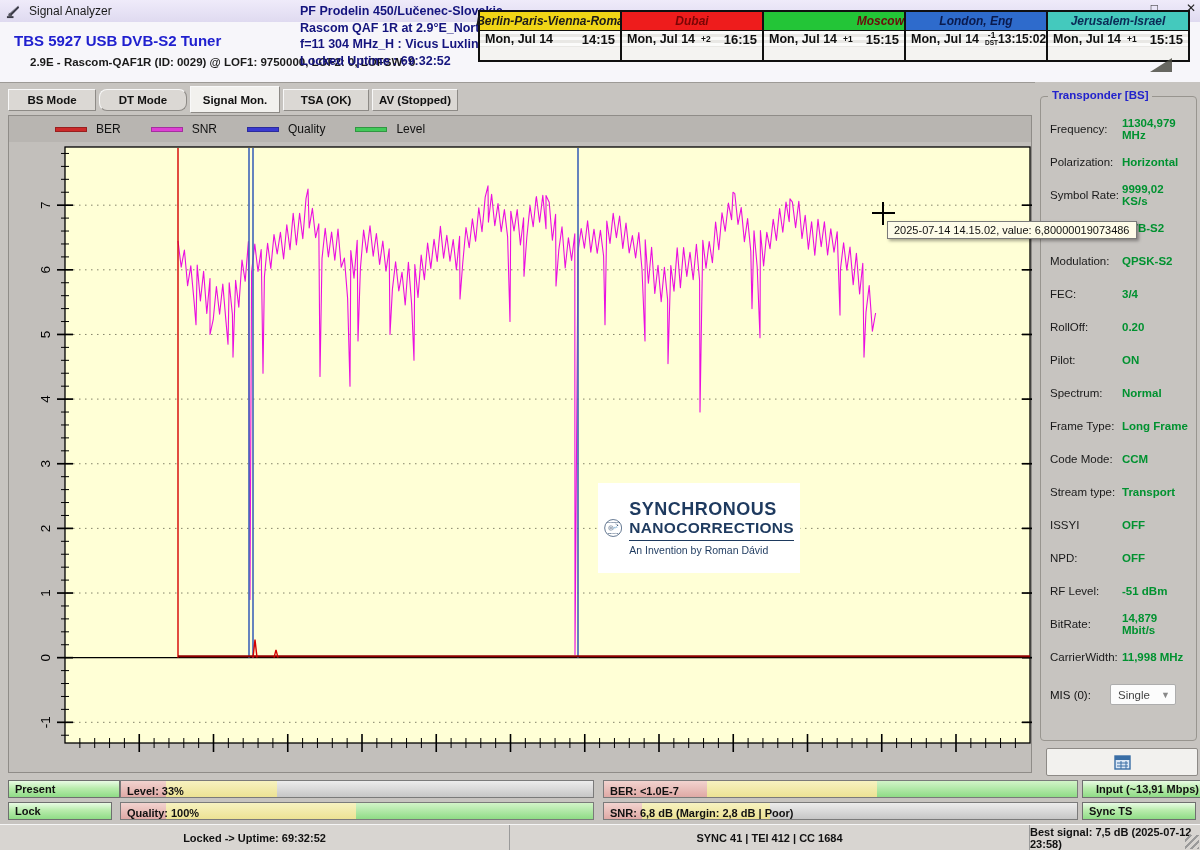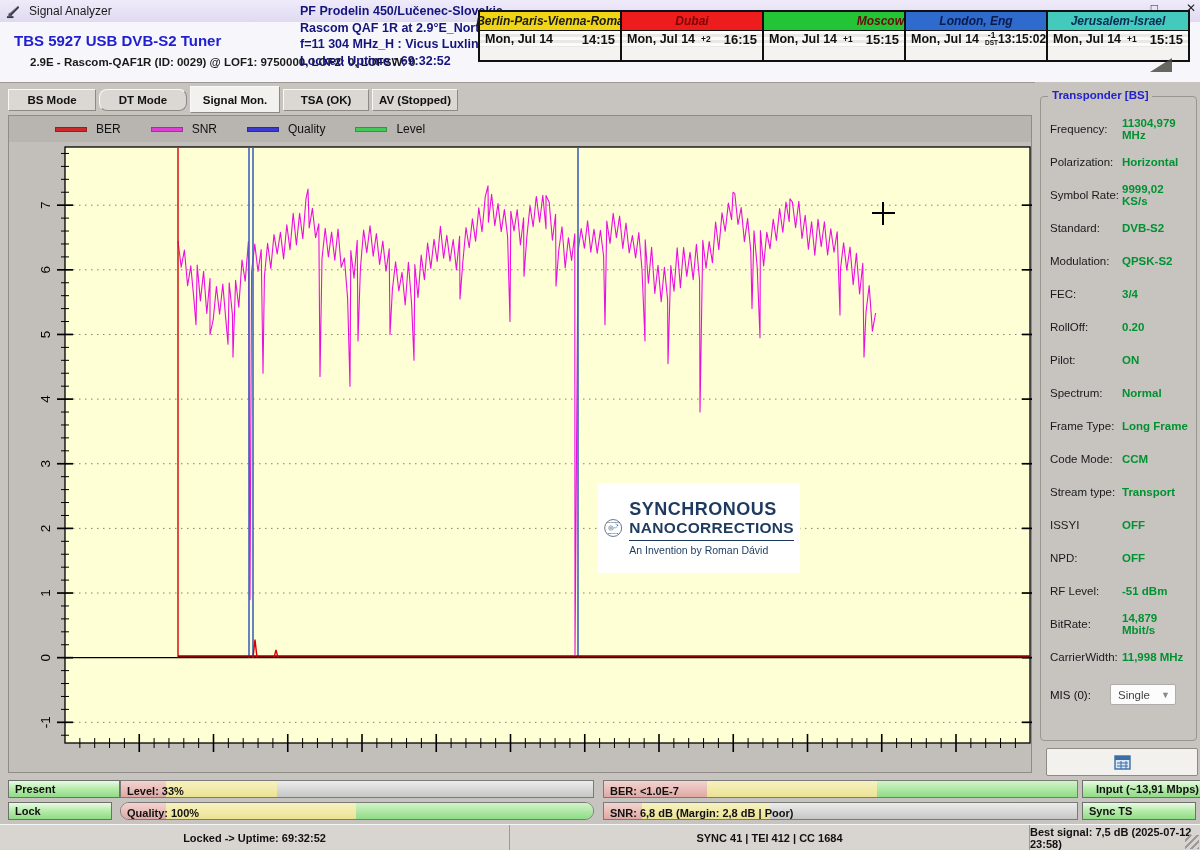--- a/index.html
+++ b/index.html
@@ -384,20 +384,21 @@
     <div class="logotext">
       <span class="brand1">SYNCHRONOUS</span>
       <span class="brand2">NANOCORRECTIONS</span>
       <div class="logorule"></div>
       <span class="tagline">An Invention by Roman Dávid</span>
     </div>
   </div>
 
   <div class="cross-h"></div>
   <div class="cross-v"></div>
+  <div class="tooltip">2025-07-14 14.15.02, value: 6,80000019073486</div>
 
   <div class="groupbox"></div>
   <div class="grouptitle">Transponder [BS]</div>
   <div class="tp-rows">
     <div class="tp-row">
         <span class="tp-label">Frequency:</span>
         <span class="tp-value">11304,979 MHz</span>
       </div>
     <div class="tp-row">
         <span class="tp-label">Polarization:</span>
@@ -480,21 +481,21 @@
   </div>
 
   <div class="sigrow" style="top:780px;">
     <div class="badge" style="left:8px;width:112px;">Present</div>
     <div class="sigbar" style="left:120px;width:474px;"><div class="seg seg-pink" style="left: 0%; width: 9.5%;"></div><div class="seg seg-yellow" style="left: 9.5%; width: 23.5%;"></div><span class="bar-label">Level: 33%</span></div>
     <div class="sigbar" style="left:603px;width:475px;"><div class="seg seg-pink" style="left: 0%; width: 21.7%;"></div><div class="seg seg-yellow" style="left: 21.7%; width: 36%;"></div><div class="seg seg-green" style="left: 57.7%; width: 42.3%;"></div><span class="bar-label">BER: &lt;1.0E-7</span></div>
     <div class="badge" style="left:1082px;width:126px;padding-left:13px;">Input (~13,91 Mbps)</div>
   </div>
   <div class="sigrow" style="top:802px;">
     <div class="badge" style="left:8px;width:104px;">Lock</div>
-    <div class="sigbar" style="left:120px;width:474px;border-radius:9px;"><div class="seg seg-pink" style="left: 0%; width: 9.5%;"></div><div class="seg seg-yellow" style="left: 9.5%; width: 40.3%;"></div><div class="seg seg-green" style="left: 49.8%; width: 50.2%;"></div><span class="bar-label">Quality: 100%</span></div>
+    <div class="sigbar" style="left:120px;width:474px;"><div class="seg seg-pink" style="left: 0%; width: 9.5%;"></div><div class="seg seg-yellow" style="left: 9.5%; width: 40.3%;"></div><div class="seg seg-green" style="left: 49.8%; width: 50.2%;"></div><span class="bar-label">Quality: 100%</span></div>
     <div class="sigbar" style="left:603px;width:475px;"><div class="seg seg-pink" style="left: 0%; width: 8%;"></div><div class="seg seg-yellow" style="left: 8%; width: 27%;"></div><span class="bar-label">SNR: 6,8 dB (Margin: 2,8 dB | Poor)</span></div>
     <div class="badge" style="left:1082px;width:114px;">Sync TS</div>
   </div>
 
   <div class="statusbar">
     <div class="statuscell" style="width:510px;">Locked -&gt; Uptime: 69:32:52</div>
     <div class="statuscell" style="width:520px;">SYNC 41 | TEI 412 | CC 1684</div>
     <div class="statuscell" style="flex:1;border-right:none;">Best signal: 7,5 dB (2025-07-12 23:58)</div>
   </div>
   <div class="sgrip"></div>

